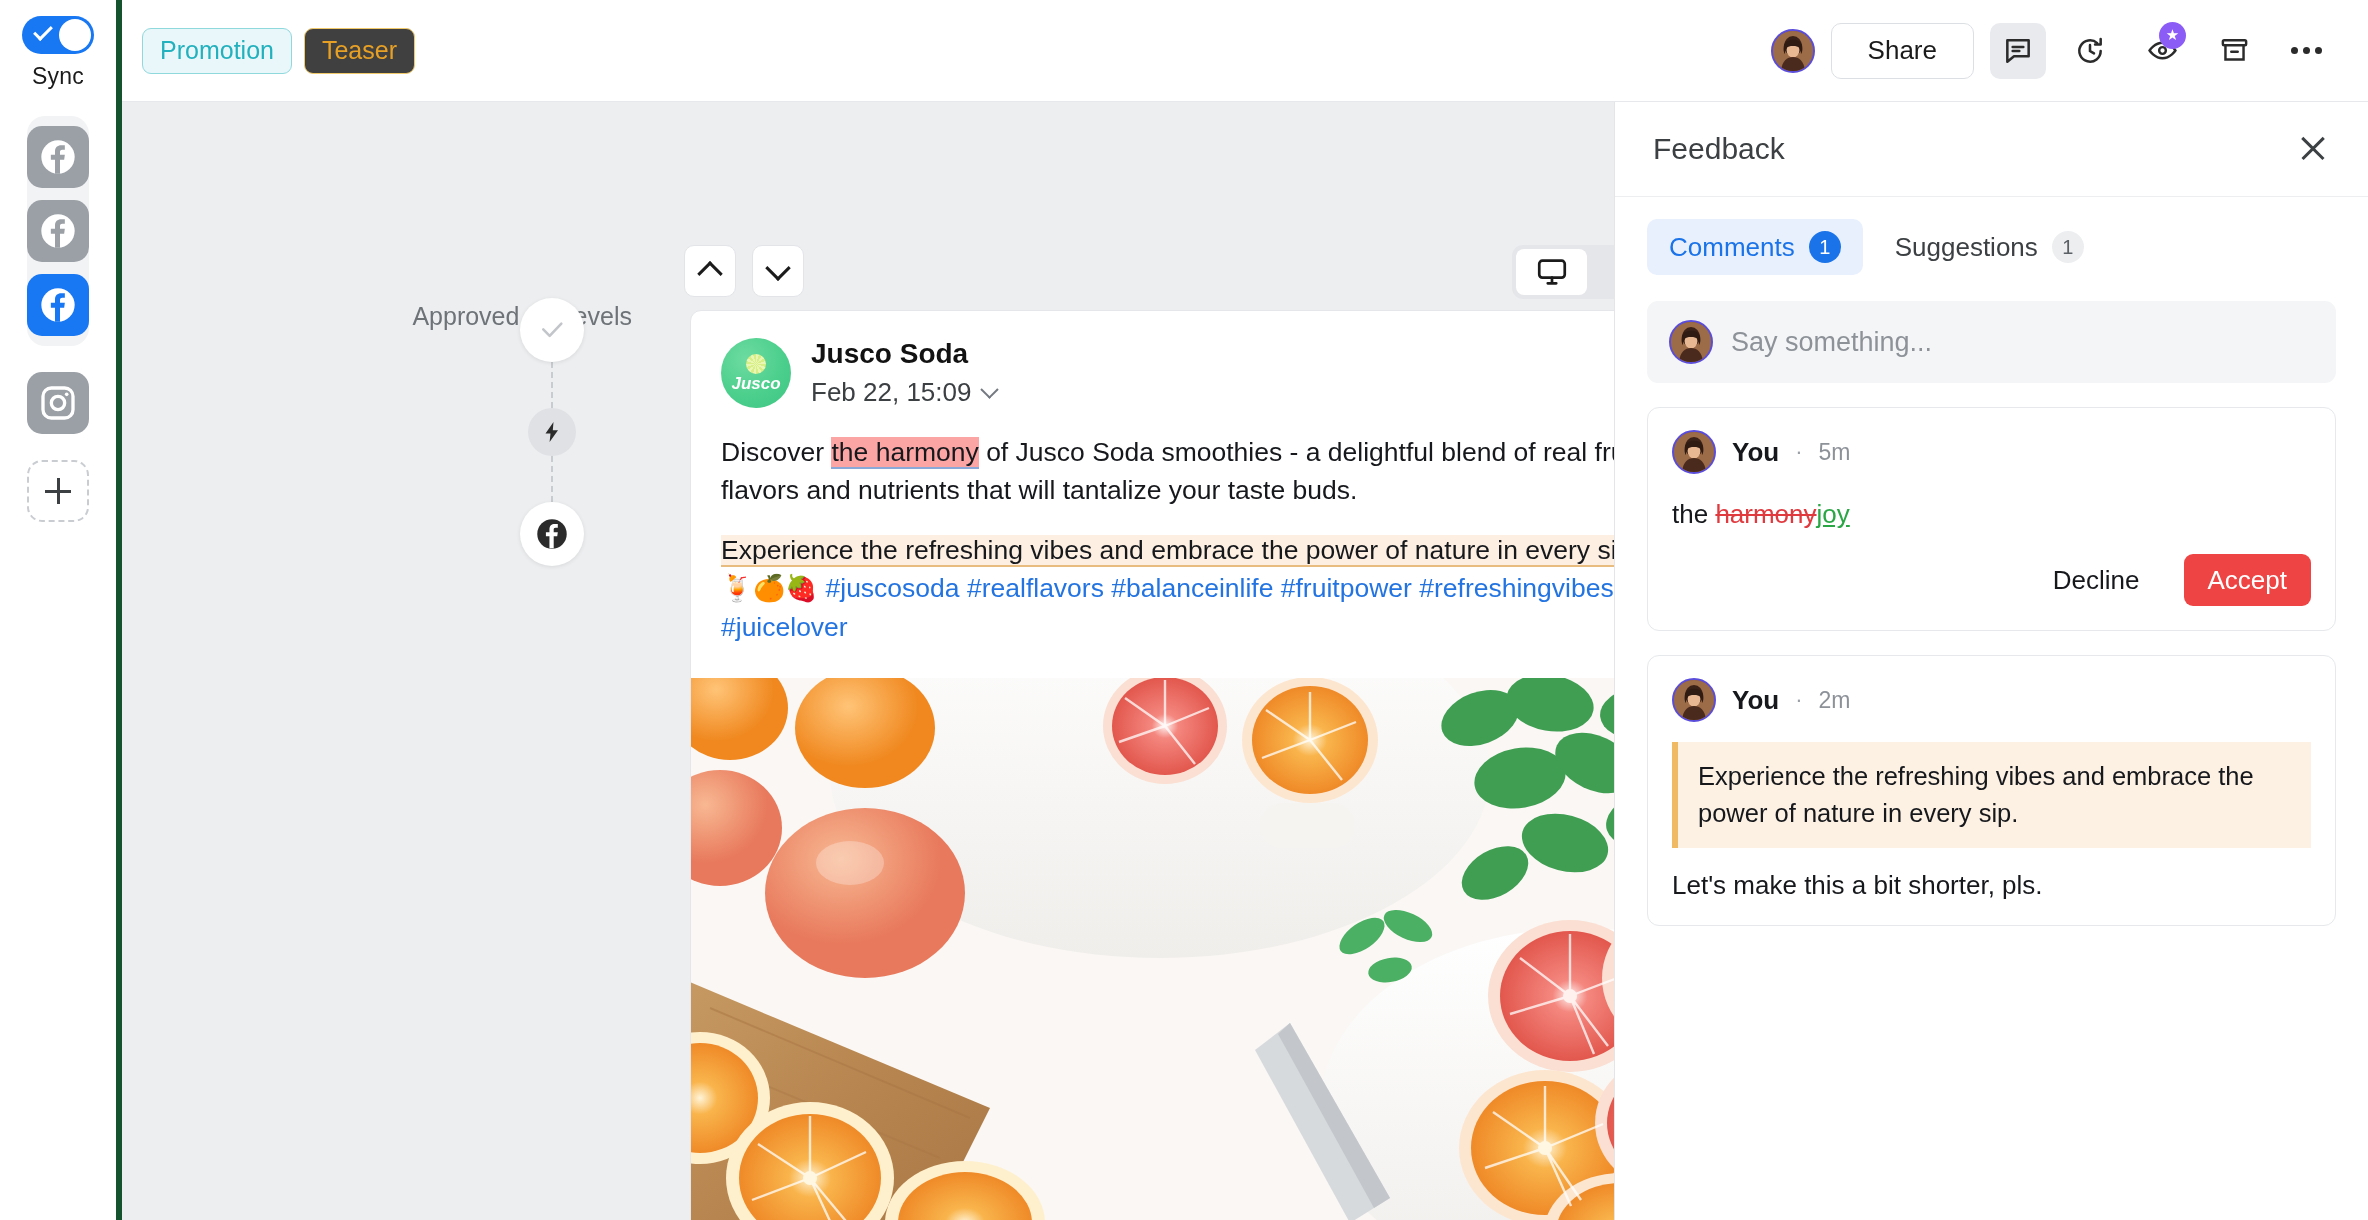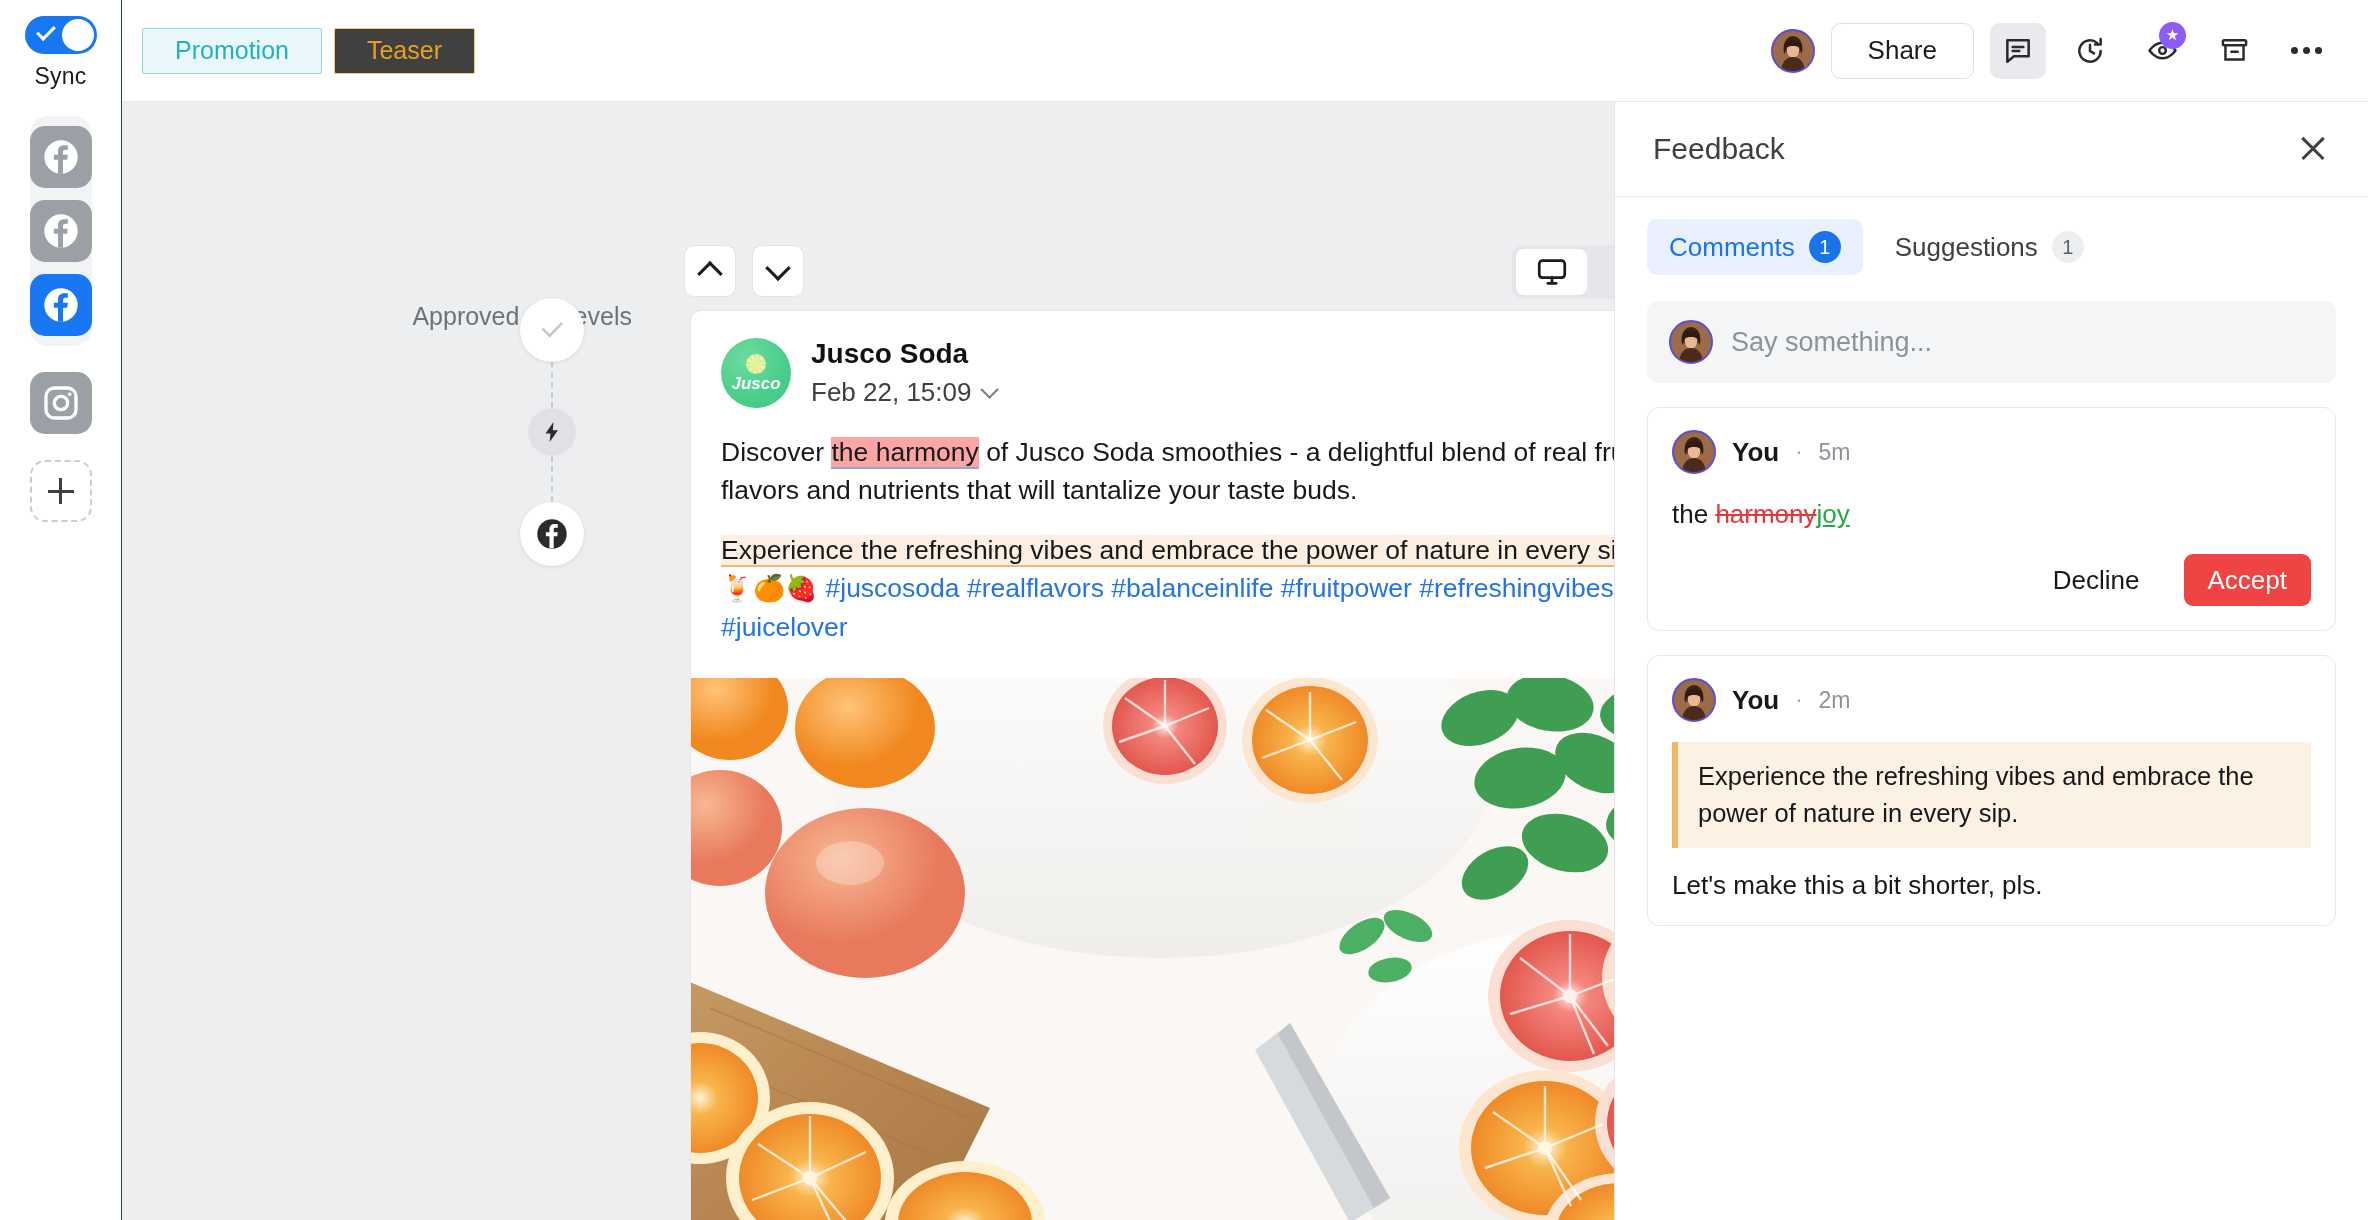--- a/index.html
+++ b/index.html
@@ -7,21 +7,21 @@
     width: 2368px; height: 1220px;
     font-family: "Liberation Sans", sans-serif;
     background: #ffffff;
     overflow: hidden;
   }
   .app { position: relative; width: 2368px; height: 1220px; display: flex; }
 
   
   .rail {
     width: 122px; height: 1220px; background: #ffffff;
-    border-right: 1px solid #14532d;
+    border-right: 6px solid #14532d;
     display: flex; flex-direction: column; align-items: center;
     padding-top: 16px; flex: 0 0 122px;
   }
   .sync-toggle {
     width: 72px; height: 38px; border-radius: 19px; background: #1877f2;
     position: relative; display: flex; align-items: center; cursor: pointer;
   }
   .sync-toggle .knob {
     position: absolute; right: 3px; width: 32px; height: 32px;
     border-radius: 50%; background: #fff;
@@ -56,21 +56,21 @@
   
   .right-of-rail { flex: 1; display: flex; flex-direction: column; height: 1220px; }
 
   
   .topbar {
     height: 102px; background: #fff; border-bottom: 1px solid #e6e8eb;
     display: flex; align-items: center; padding: 0 34px 0 20px; flex: 0 0 102px;
   }
   .tags { display: flex; gap: 12px; }
   .tag {
-    height: 46px; padding: 0 32px; border-radius: 2px; display: flex;
+    height: 46px; padding: 0 17px; border-radius: 9px; display: flex;
     align-items: center; font-size: 25px; cursor: pointer;
   }
   .tag.promo { background: #e9f7fa; border: 1.5px solid #8fd9dd; color: #22b1bd; }
   .tag.teaser { background: #404040; border: 1.5px solid #f0c96a; color: #e8a024; }
 
   .topbar-right { margin-left: auto; display: flex; align-items: center; gap: 16px; }
   .avatar {
     width: 44px; height: 44px; border-radius: 50%;
     border: 2.5px solid #5b4ddb; overflow: hidden; position: relative;
     background: #8a5a3b;

